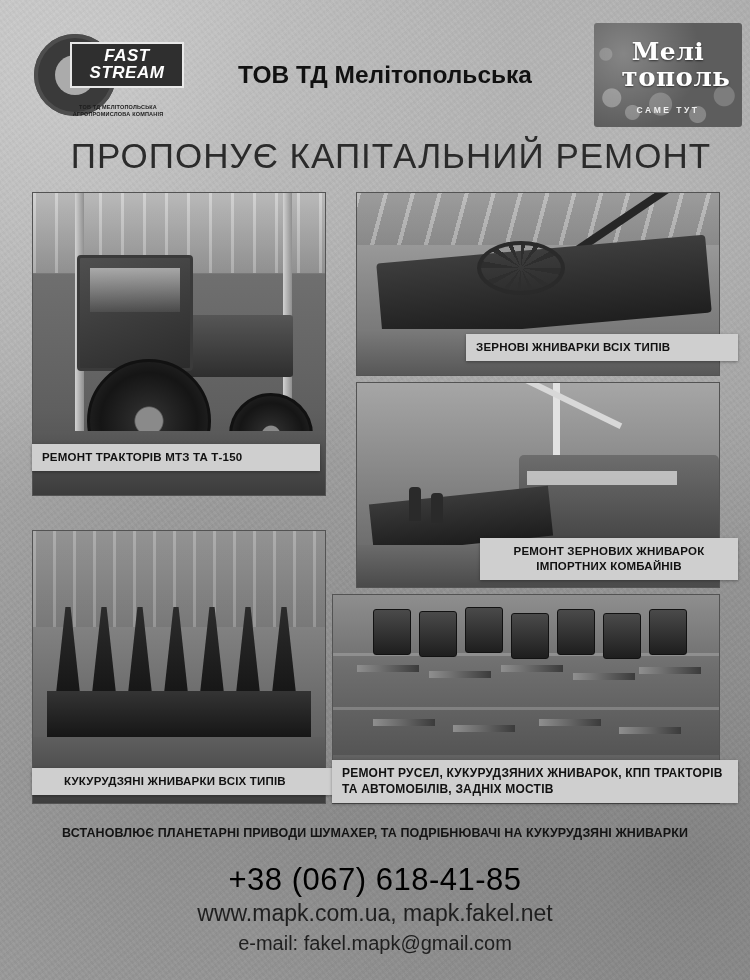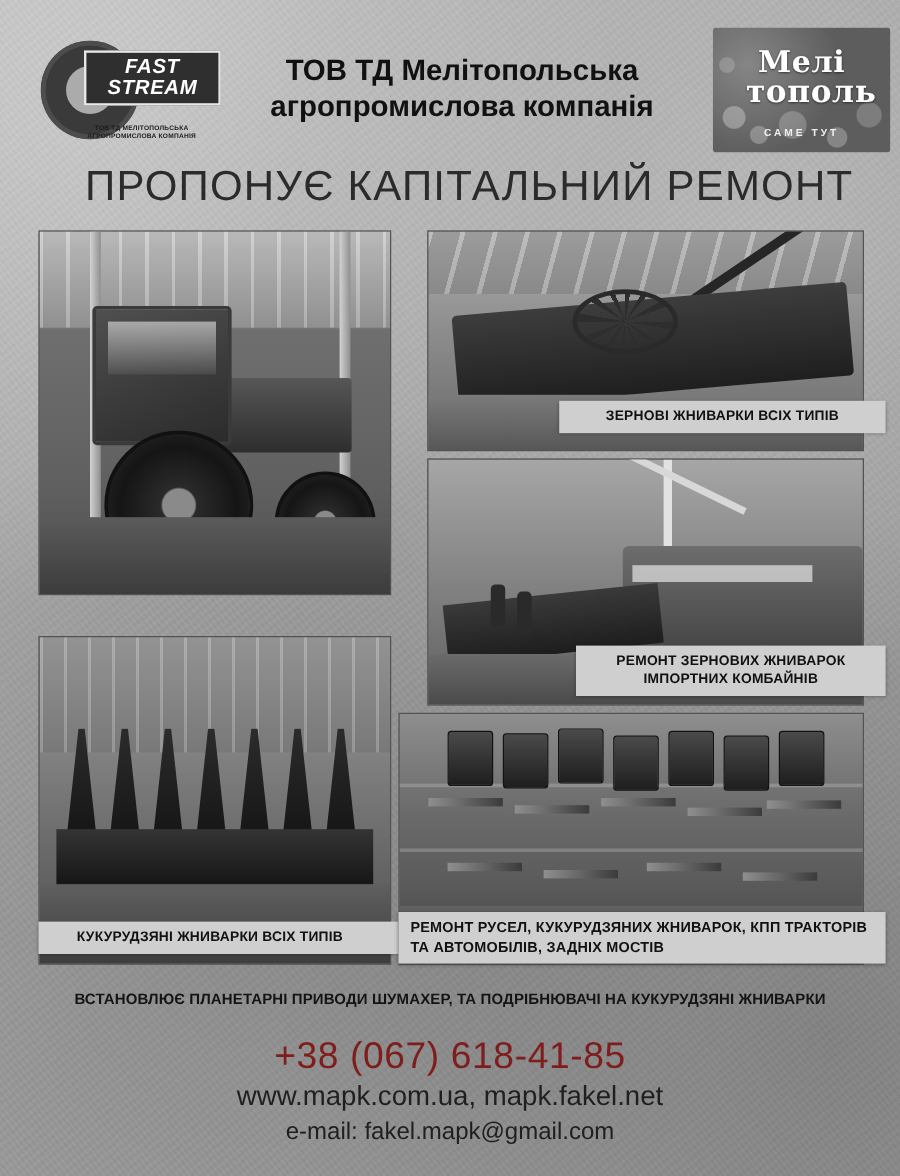--- a/index.html
+++ b/index.html
@@ -262,21 +262,21 @@
   }
   .p2-art .reel {
     position: absolute; left: 120px; top: 48px; width: 80px; height: 46px;
     border: 4px solid #2a2a2a; border-radius: 50%;
     background: repeating-conic-gradient(from 0deg, #2e2e2e 0 10deg, rgba(0,0,0,0) 10deg 30deg);
   }
   .p2-art .floor {
     position: absolute; left: 0; bottom: 0; width: 100%; height: 46px;
     background: linear-gradient(180deg, #7b7b7b, #575757);
   }
-  #cap2 { left: 466px; top: 334px; width: 252px; text-align: center; }
+  #cap2 { left: 466px; top: 334px; width: 252px; }
 
   
   #photo3 { left: 356px; top: 382px; width: 362px; height: 204px; }
   .p3-art { position: absolute; inset: 0;
     background: linear-gradient(180deg, #a6a6a6 0%, #8a8a8a 40%, #5f5f5f 100%); }
   .p3-art .mast {
     position: absolute; left: 196px; top: 0; width: 7px; height: 120px; background: #e2e2e2;
   }
   .p3-art .arm {
     position: absolute; left: 150px; top: 14px; width: 120px; height: 6px;
@@ -359,21 +359,21 @@
     font-size: 12.5px;
     font-weight: bold;
     letter-spacing: 0.1px;
     color: #141414;
   }
   .phone {
     position: absolute;
     left: 0; top: 862px; width: 750px;
     text-align: center;
     font-size: 31px;
-    color: #7f1d1d;
+    color: #000000;
     letter-spacing: 0.5px;
   }
   .sites {
     position: absolute;
     left: 0; top: 900px; width: 750px;
     text-align: center;
     font-size: 23px;
     color: #1f1f1f;
   }
   .email {
@@ -399,21 +399,20 @@
       </div>
       <div class="fs-badge">
         <div class="l1">FAST</div>
         <div class="l2">STREAM</div>
       </div>
       <div class="logo-left-caption">ТОВ ТД МЕЛІТОПОЛЬСЬКА АГРОПРОМИСЛОВА КОМПАНІЯ</div>
     </div>
 
     <div class="header-title">
       <div>ТОВ ТД Мелітопольська</div>
-      <div>агропромислова компанія</div>
     </div>
 
     <div class="logo-right">
       <div class="bubbles"></div>
       <div class="m-word">
         <div>Мелі</div>
         <div class="w2">тополь</div>
       </div>
       <div class="m-sub">САМЕ ТУТ</div>
     </div>
@@ -426,20 +425,21 @@
       <div class="ceiling"></div>
       <div class="post a"></div>
       <div class="post b"></div>
       <div class="hood"></div>
       <div class="cab"></div>
       <div class="wheel rear"></div>
       <div class="wheel front"></div>
       <div class="floor"></div>
     </div>
   </div>
+  <div class="cap" id="cap1">РЕМОНТ ТРАКТОРІВ МТЗ ТА Т-150</div>
 
   <div class="photo" id="photo2">
     <div class="p2-art">
       <div class="roof"></div>
       <div class="boom"></div>
       <div class="machine"></div>
       <div class="reel"></div>
       <div class="floor"></div>
     </div>
   </div>

